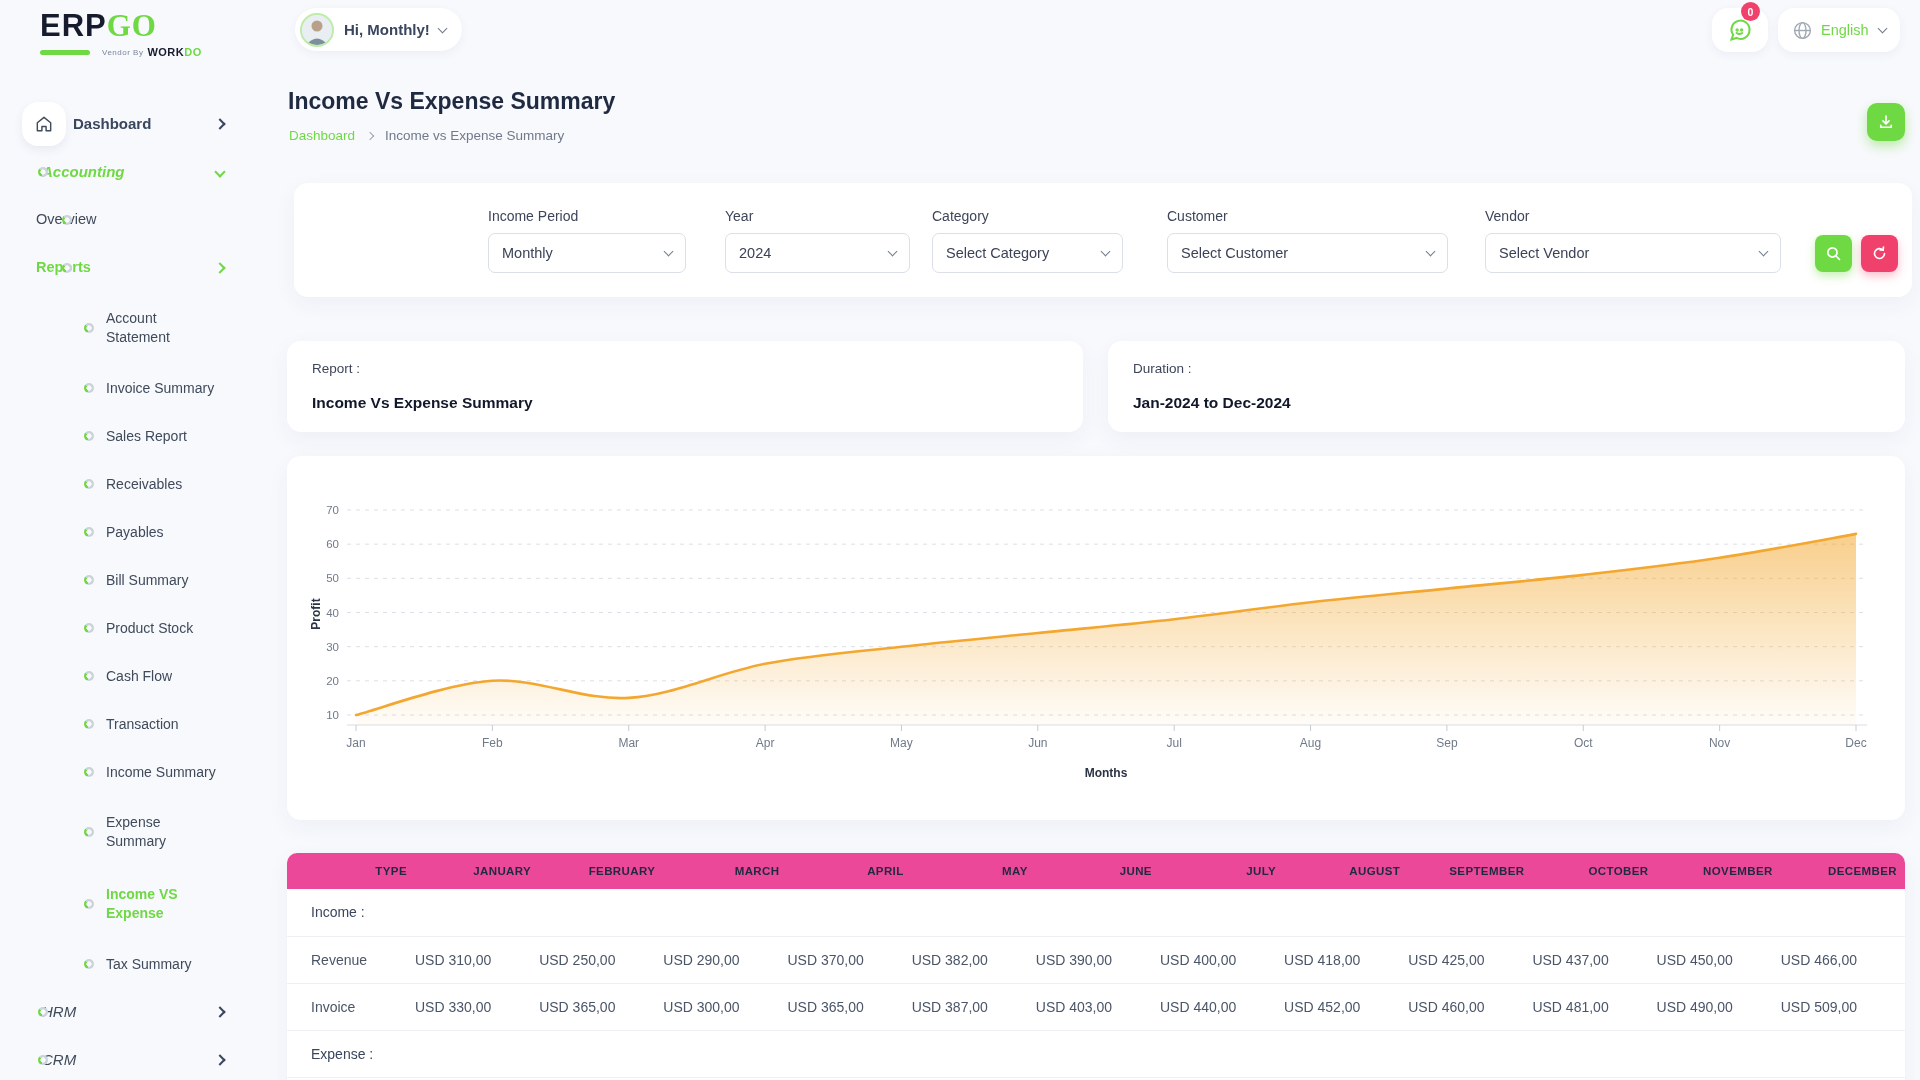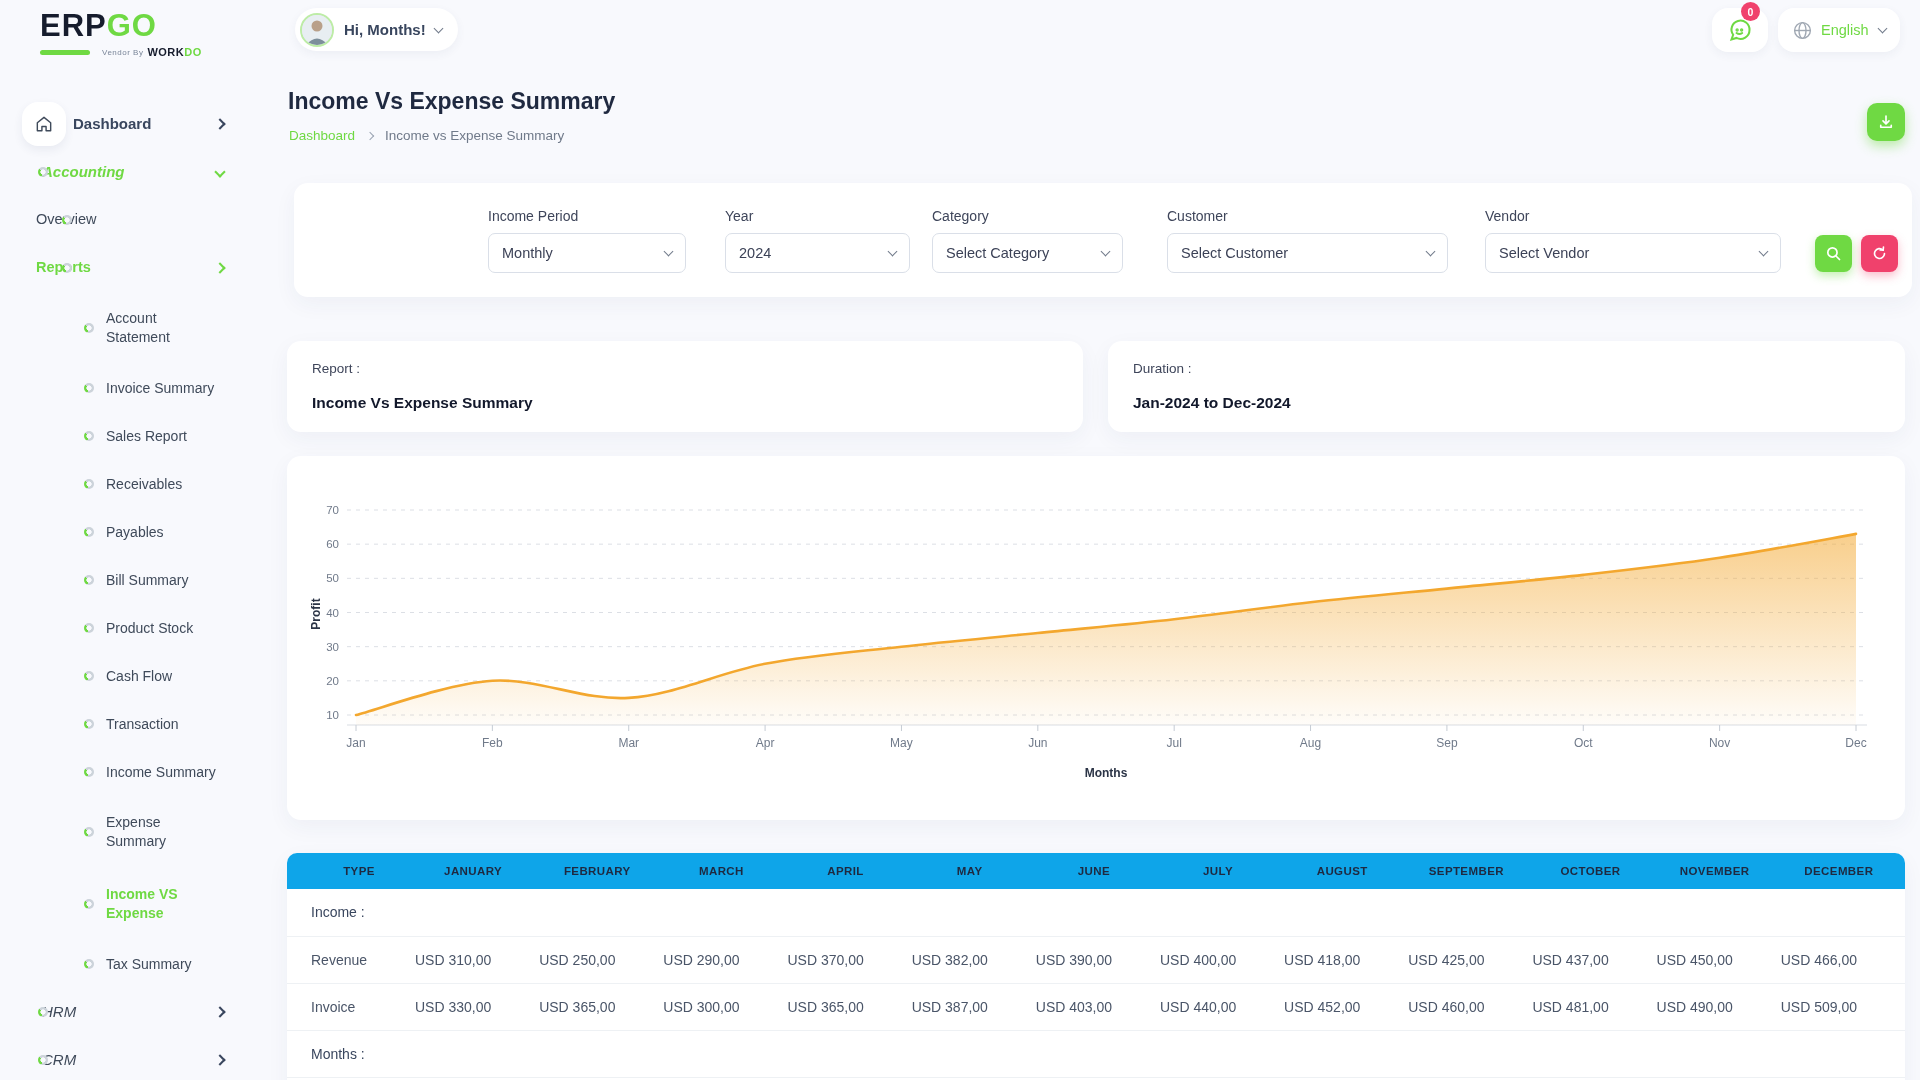--- a/index.html
+++ b/index.html
@@ -7,21 +7,21 @@
   body {
     position:relative;
     font-family:"Liberation Sans","DejaVu Sans",sans-serif;
     background:#f8f9fd;
     color:#39465e;
   }
   
   .sidebar { position:absolute; left:0; top:0; width:270px; height:1080px; }
   .logo { position:absolute; left:40px; top:8px; }
   .logo-main { font-size:31px; font-weight:800; letter-spacing:1px; color:#161c2d; }
-  .logo-main .green { color:#6fd943; }
+  .logo-main .green { color:#6fd943;font-family:Liberation Serif, serif; }
   .logo-sub { display:flex; align-items:center; margin-top:2px; }
   .logo-bar { width:50px; height:5px; border-radius:3px; background:#6fd943; margin-right:12px; }
   .logo-powered { font-size:8px; color:#7a8699; letter-spacing:.5px; margin-right:4px; }
   .logo-workdo { font-size:11px; font-weight:800; color:#161c2d; letter-spacing:.5px; }
   .logo-workdo .green { color:#6fd943; }
 
   .menu { position:absolute; top:100px; left:0; width:270px; }
   .sb-item { position:relative; height:48px; display:flex; align-items:center; cursor:pointer; }
   .sb-item.two { height:72px; }
   .sb-item .home-box {
@@ -92,21 +92,21 @@
   .summary-card.c1 { left:287px; width:796px; }
   .summary-card.c2 { left:1108px; width:797px; }
   .summary-card .s-label { font-size:13.5px; color:#3e455a; margin-bottom:18px; }
   .summary-card .s-value { font-size:15.5px; font-weight:700; color:#12182b; }
 
   .chart-card { left:287px; top:456px; width:1618px; height:364px; padding:18px 20px; }
 
   .table-card { left:287px; top:853px; width:1618px; height:400px; border-radius:10px; overflow:hidden; }
   table { width:100%; border-collapse:collapse; table-layout:fixed; }
   thead th {
-    background:#0ea5e9; height:36px; text-align:center; font-size:11.5px; letter-spacing:.4px;
+    background:#ec4899; height:36px; text-align:right; font-size:11.5px; letter-spacing:.4px;
     color:#1f2940; font-weight:700; padding:0 8px 0 0; text-transform:uppercase;
   }
   thead th:first-child { padding-left:24px; width:128px; }
   tbody td { height:47px; border-top:1px solid #eef1f4; font-size:14px; color:#4a5568; padding:0 8px 0 0; }
   tbody td:first-child { padding-left:24px; }
   tbody tr:first-child td { border-top:none; }
   tr.section td { color:#39465e; font-size:14px; }
 
   
   .tick-label { font-size:11.5px; fill:#707a8a; }
@@ -215,21 +215,21 @@
 </div>
 
 <div class="chip user-chip">
   <span class="avatar">
     <svg width="30" height="30" viewBox="0 0 30 30">
       <rect width="30" height="30" fill="#e8eef2"></rect>
       <circle cx="15" cy="11" r="5.5" fill="#b9a089"></circle>
       <path d="M4 30 Q15 17 26 30 Z" fill="#7d8f9b"></path>
     </svg>
   </span>
-  <span class="greet">Hi, Months!</span>
+  <span class="greet">Hi, Monthly!</span>
   <span class="chev-sm"></span>
 </div>
 
 <div class="chip notif-chip">
   <svg width="27" height="27" viewBox="0 0 24 24" fill="none" stroke="#6fd943" stroke-width="1.8" stroke-linecap="round">
     <path d="M20 11.5a8 8 0 0 1-11.6 7.1L4 20l1.5-4.2A8 8 0 1 1 20 11.5z"></path>
     <circle cx="9" cy="11.5" r="0.6" fill="#6fd943"></circle>
     <circle cx="13" cy="11.5" r="0.6" fill="#6fd943"></circle>
     <path d="M8.5 14.2q2.5 1.8 5 0"></path>
   </svg>
@@ -434,21 +434,21 @@
           <td>USD 387,00</td>
           <td>USD 403,00</td>
           <td>USD 440,00</td>
           <td>USD 452,00</td>
           <td>USD 460,00</td>
           <td>USD 481,00</td>
           <td>USD 490,00</td>
           <td>USD 509,00</td>
         </tr>
         <tr class="section">
-          <td>Months :</td>
+          <td>Expense :</td>
           <td></td>
           <td></td>
           <td></td>
           <td></td>
           <td></td>
           <td></td>
           <td></td>
           <td></td>
           <td></td>
           <td></td>

